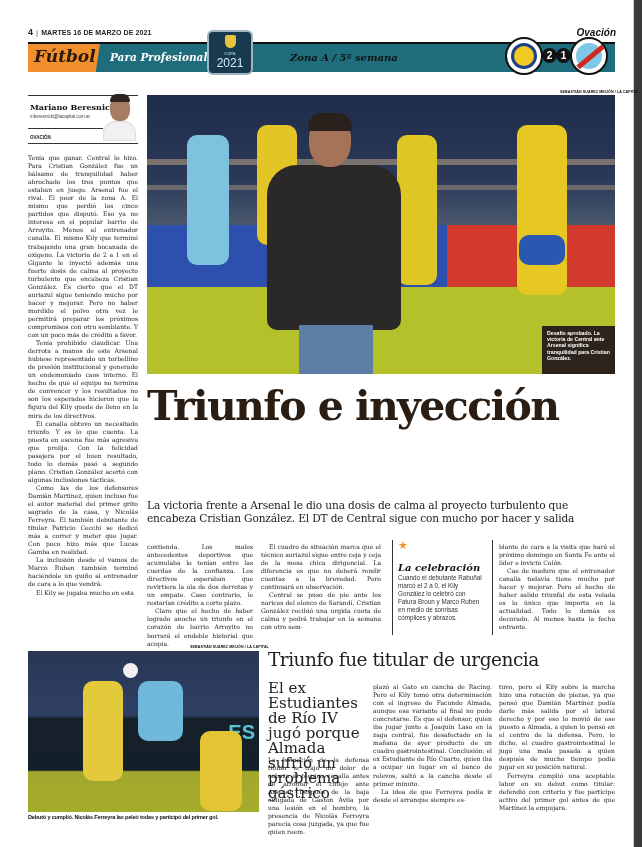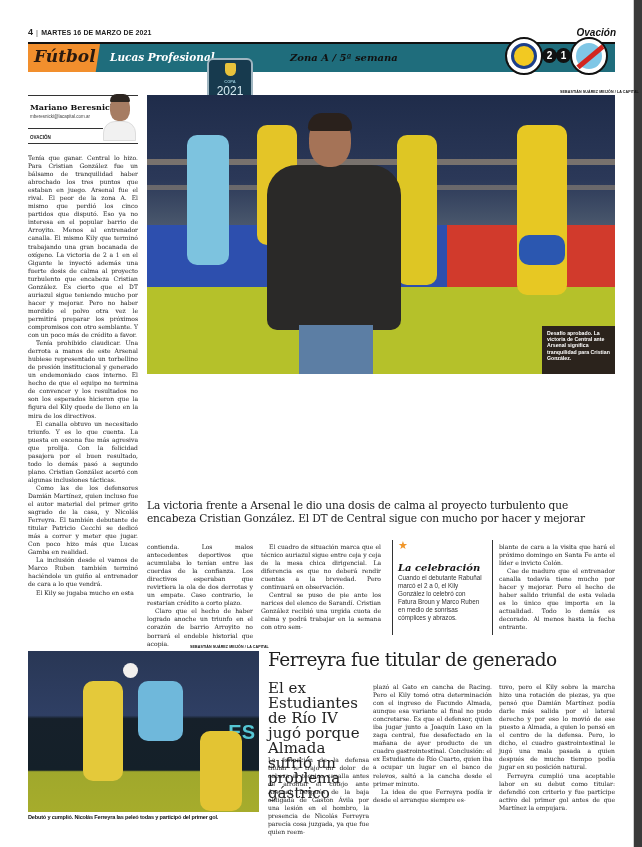--- a/index.html
+++ b/index.html
@@ -11,21 +11,21 @@
   
   .folio { position: absolute; left: 28px; top: 27px; font-family: "Liberation Sans", sans-serif; font-size: 7px; font-weight: bold; color: #222; letter-spacing: 0.1px; }
   .folio .num { font-size: 9px; }
   .folio .sep { color: #888; margin: 0 3px; }
   .ovacion { position: absolute; right: 26px; top: 27px; font-family: "Liberation Sans", sans-serif; font-weight: bold; font-style: italic; font-size: 10px; color: #111; }
   .bar { position: absolute; left: 28px; top: 42px; width: 587px; height: 30px; background: #1f6d7c; border-top: 2px solid #111; }
   .bar .sec { position: absolute; left: 0; top: 0; height: 28px; width: 72px; background: #f28f2d; clip-path: polygon(0 0, 100% 0, 94% 100%, 0 100%); }
   .bar .sec span { position: absolute; left: 6px; top: 2px; font-family: "DejaVu Serif", serif; font-weight: bold; font-style: italic; font-size: 17px; color: #2a1a10; }
   .bar .liga { position: absolute; left: 82px; top: 7px; font-family: "DejaVu Serif", serif; font-weight: bold; font-style: italic; font-size: 10.5px; color: #ffffff; }
   .bar .zona { position: absolute; left: 262px; top: 8px; font-family: "DejaVu Serif", serif; font-weight: bold; font-style: italic; font-size: 10px; color: #111; }
-  .cup { position: absolute; left: 207px; top: 30px; width: 46px; height: 45px; background: #173a4e; border: 2px solid #9fb5c0; border-radius: 6px; text-align: center; margin-top: 28px; }
+  .cup { position: absolute; left: 207px; top: 30px; width: 46px; height: 45px; background: #173a4e; border: 2px solid #9fb5c0; border-radius: 6px; text-align: center; }
   .cup .shield { position: absolute; left: 16px; top: 3px; width: 11px; height: 13px; background: #e8c23c; border-radius: 2px 2px 6px 6px; }
   .cup .copa { position: absolute; left: 0; right: 0; top: 19px; font-family: "Liberation Sans", sans-serif; font-size: 4px; color: #8fc3d4; font-weight: bold; }
   .cup .yr { position: absolute; left: 0; right: 0; top: 24px; font-family: "Liberation Sans", sans-serif; font-size: 12px; color: #d7eaf2; }
   .crest { position: absolute; top: 37px; width: 38px; height: 38px; border-radius: 50%; background: #fff; border: 2px solid #111; overflow: hidden; }
   .crest.central { left: 505px; }
   .crest.central .in { position: absolute; left: 4px; top: 4px; width: 26px; height: 26px; border-radius: 50%; background: #f2c922; border: 3px solid #1c3f8a; }
   .crest.arsenal { left: 570px; }
   .crest.arsenal .in { position: absolute; left: 4px; top: 4px; width: 26px; height: 26px; border-radius: 50%; background: #7fc7e6; }
   .crest.arsenal .band { position: absolute; left: 2px; top: 15px; width: 34px; height: 5px; background: #d2261f; transform: rotate(-40deg); }
   .score { position: absolute; top: 48px; width: 15px; height: 15px; border-radius: 50%; background: #111; color: #fff; font-family: "Liberation Sans", sans-serif; font-weight: bold; font-size: 10px; text-align: center; line-height: 15px; }
@@ -103,21 +103,21 @@
 
 <div class="folio">
   <span class="num">4</span><span class="sep">|</span><span>MARTES 16 DE MARZO DE 2021</span>
 </div>
 <div class="ovacion">Ovación</div>
 
 <div class="bar">
   <div class="sec">
       <span>Fútbol</span>
     </div>
-  <div class="liga">Lucas Profesional</div>
+  <div class="liga">Para Profesional</div>
   <div class="zona">Zona A / 5ª semana</div>
 </div>
 <div class="cup">
   <div class="shield"></div>
   <div class="copa">COPA</div>
   <div class="yr">2021</div>
 </div>
 <div class="crest central">
     <div class="in"></div>
   </div>
@@ -165,22 +165,23 @@
   <div class="coach">
       <div class="t"></div>
       <div class="j"></div>
       <div class="h"></div>
       <div class="hr"></div>
     </div>
 </div>
 <div class="caption-box">Desafío aprobado. La victoria de Central ante Arsenal significa tranquilidad para Cristian González.</div>
 
 <div class="headline">
-</div>
-<div class="deck">La victoria frente a Arsenal le dio una dosis de calma al proyecto turbulento que encabeza Cristian González. El DT de Central sigue con mucho por hacer y mejorar</div>
+  <div>Triunfo e inyección</div>
+</div>
+<div class="deck">La victoria frente a Arsenal le dio una dosis de calma al proyecto turbulento que encabeza Cristian González. El DT de Central sigue con mucho por hacer y salida</div>
 
 <div class="col" style="left:147px; top:543px; width:106px;">
   <p class="cont">contienda. Los malos antecedentes deportivos que acumulaba lo tenían entre las cuerdas de la confianza. Los directivos esperaban que revirtiera la ola de dos derrotas y un empate. Caso contrario, le restarían crédito a corto plazo.</p>
   <p>Claro que el hecho de haber logrado anoche un triunfo en el corazón de barrio Arroyito no borrará el endeble historial que acopia.</p>
 </div>
 <div class="col" style="left:261px; top:543px; width:120px;">
   <p style="text-indent:8px">El cuadro de situación marca que el técnico auriazul sigue entre ceja y ceja de la mesa chica dirigencial. La diferencia es que no deberá rendir cuentas a la brevedad. Pero continuará en observación.</p>
   <p>Central se puso de pie ante los narices del elenco de Sarandí. Cristian González recibió una urgida cuota de calma y podrá trabajar en la semana con otro sem-</p>
 </div>
 
@@ -198,21 +199,21 @@
 <div class="credit" style="left:190px; top:645px;">SEBASTIÁN SUÁREZ MEIJÓN / LA CAPITAL</div>
 <div class="photo-two">
   <div class="es">ES</div>
   <div class="player a"></div>
     <div class="player b"></div>
     <div class="player c"></div>
   <div class="ball"></div>
 </div>
 <div class="cap2">Debutó y cumplió. Nicolás Ferreyra las peleó todas y participó del primer gol.</div>
 
-<div class="h2">Ferreyra fue titular de generado</div>
+<div class="h2">Triunfo fue titular de urgencia</div>
 <div class="h2-deck">El ex Estudiantes de Río IV jugó porque Almada sufrió un problema gástrico</div>
 
 <div class="col" style="left:268px; top:756px; width:101px;">
   <p class="cont">La formación de la defensa titular le trajo un dolor de cabeza al técnico canalla antes de afrontar el cotejo ante Arsenal. Después de la baja obligada de Gastón Ávila por una lesión en el hombro, la presencia de Nicolás Ferreyra parecía cosa juzgada, ya que fue quien reem-</p>
 </div>
 <div class="col" style="left:373px; top:683px; width:119px;">
   <p class="cont">plazó al Gato en cancha de Racing. Pero el Kily tomó otra determinación con el ingreso de Facundo Almada, aunque esa variante al final no pudo concretarse. Es que el defensor, quien iba jugar junto a Joaquín Laso en la zaga central, fue desafectado en la mañana de ayer producto de un cuadro gastrointestinal. Conclusión: el ex Estudiante de Río Cuarto, quien iba a ocupar un lugar en el banco de relevos, saltó a la cancha desde el primer minuto.</p>
   <p>La idea de que Ferreyra podía ir desde el arranque siempre es-</p>
 </div>
 <div class="col" style="left:499px; top:683px; width:116px;">

